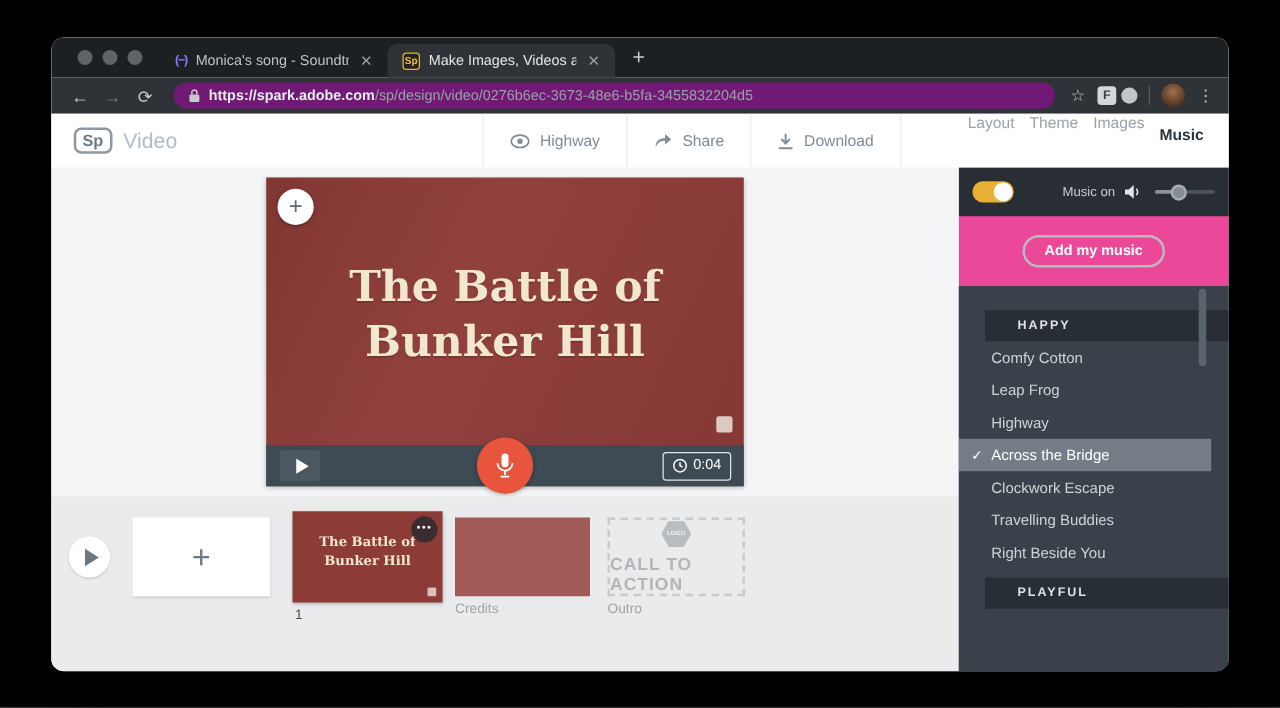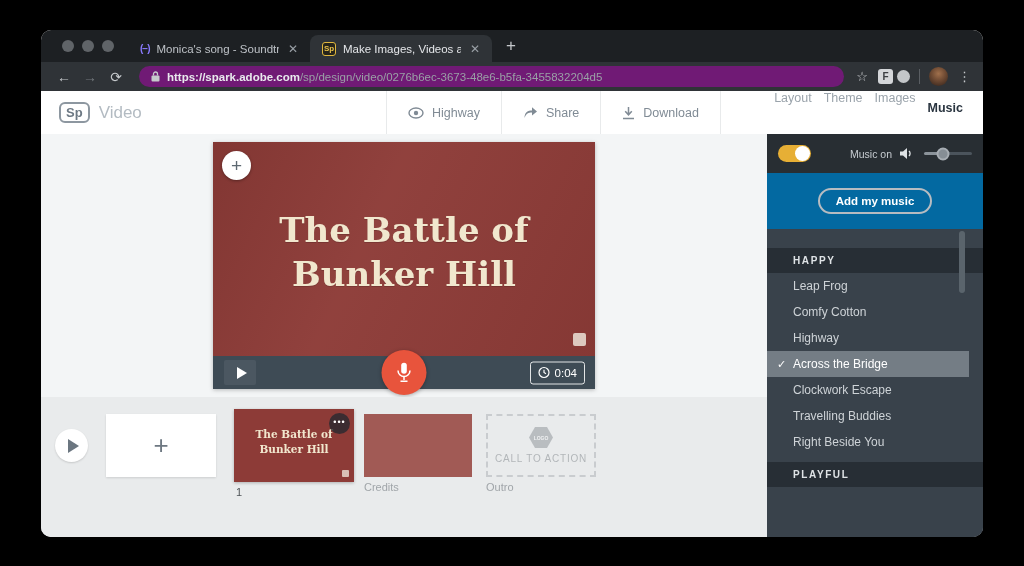--- a/index.html
+++ b/index.html
@@ -91,40 +91,40 @@
     font-weight:bold;font-size:10.5px;line-height:1.45;color:#f1e7ce;white-space:pre-line;}
   .slide-menu{position:absolute;right:4px;top:4px;width:21px;height:21px;border-radius:50%;
     background:rgba(42,42,48,.82);color:#fff;display:flex;align-items:center;justify-content:center;
     font-size:9px;letter-spacing:1px;line-height:0;padding-bottom:4px;box-sizing:border-box;}
   .slide1-wm{position:absolute;right:5px;bottom:5px;width:7px;height:7px;background:rgba(243,237,226,.75);border-radius:1px;}
   .credits{position:absolute;left:323px;top:17px;width:108px;height:63px;background:#a15a55;}
   .outro{position:absolute;left:445px;top:17px;width:110px;height:63px;border:2px dashed #c9cccf;
     box-sizing:border-box;display:flex;flex-direction:column;align-items:center;justify-content:center;gap:5px;}
   .hexbadge{width:24px;height:21px;background:#b9bdc0;clip-path:polygon(25% 0,75% 0,100% 50%,75% 100%,25% 100%,0 50%);
     display:flex;align-items:center;justify-content:center;color:#f0f1f2;font-size:5px;font-weight:bold;}
-  .cta{color:#b2b6b9;font-size:10px;font-weight:normal;letter-spacing:.8px;}
+  .cta{color:#b2b6b9;font-size:14px;font-weight:bold;letter-spacing:.8px;}
 
   
   .sidebar{width:216px;background:#343d46;display:flex;flex-direction:column;flex-shrink:0;}
   .sb-top{height:39px;background:#282e33;display:flex;align-items:center;padding:0 11px;gap:7px;flex-shrink:0;}
   .toggle{width:33px;height:17px;border-radius:9px;background:#e7af35;position:relative;flex-shrink:0;}
   .toggle .knob{position:absolute;right:1px;top:1px;width:15px;height:15px;border-radius:50%;background:#fff;}
   .sb-top .lbl{color:#c7ccd1;font-size:10.5px;white-space:nowrap;padding-left:32px;}
   .slider{flex:1;display:flex;align-items:center;position:relative;height:14px;margin-left:4px;}
   .slider .track-l{position:absolute;left:0;width:40%;height:3px;border-radius:2px;background:#8b939a;}
   .slider .track-r{position:absolute;left:40%;right:0;height:3px;border-radius:2px;background:#4b545c;}
   .slider .knob{position:absolute;left:40%;top:50%;transform:translate(-50%,-50%);width:13px;height:13px;
     border-radius:50%;background:#868e95;border:2px solid #a7adb3;box-sizing:border-box;}
-  .sb-addwrap{height:56px;background:#0369a1;display:flex;align-items:center;justify-content:center;flex-shrink:0;}
+  .sb-addwrap{height:56px;background:#ec4899;display:flex;align-items:center;justify-content:center;flex-shrink:0;}
   .add-music{border:2px solid #b7bcc1;border-radius:14px;color:#fff;font-size:11.5px;font-weight:bold;
     padding:5px 16px;background:transparent;}
   .tracklist{flex:1;background:#39424b;position:relative;padding-top:12px;overflow:hidden;}
   .track-header{height:25px;display:flex;align-items:center;padding-left:26px;background:#272e35;
     color:#dfe3e6;font-size:10px;font-weight:bold;letter-spacing:1.6px;}
-  .track-header:not(:first-child){margin-top:7px;}
+  .track-header:not(:first-child){margin-top:7px;margin-left:21px;}
   .track-row{height:26px;display:flex;align-items:center;padding-left:10px;color:#ced3d7;font-size:12px;}
   .track-row .check{width:16px;font-size:11px;color:#fff;flex-shrink:0;}
   .track-row.selected{background:#747d85;color:#fff;width:192px;}
   .sb-scroll{position:absolute;right:18px;top:2px;width:6px;height:62px;border-radius:3px;background:#5a646c;}
 
   svg{display:block;}
 </style>
 </head>
 <body>
 
@@ -279,25 +279,25 @@
         </div>
       </div>
       <div class="sb-addwrap">
         <button class="add-music">Add my music</button>
       </div>
       <div class="tracklist">
         <div class="sb-scroll"></div>
       <div class="track-header">HAPPY</div>
           <div class="track-row">
             <span class="check"></span>
+            <span>Comfy Cotton</span>
+          </div>
+          <div class="track-row">
+            <span class="check"></span>
             <span>Leap Frog</span>
-          </div>
-          <div class="track-row">
-            <span class="check"></span>
-            <span>Comfy Cotton</span>
           </div>
           <div class="track-row">
             <span class="check"></span>
             <span>Highway</span>
           </div>
           <div class="track-row selected">
             <span class="check">✓</span>
             <span>Across the Bridge</span>
           </div>
           <div class="track-row">

